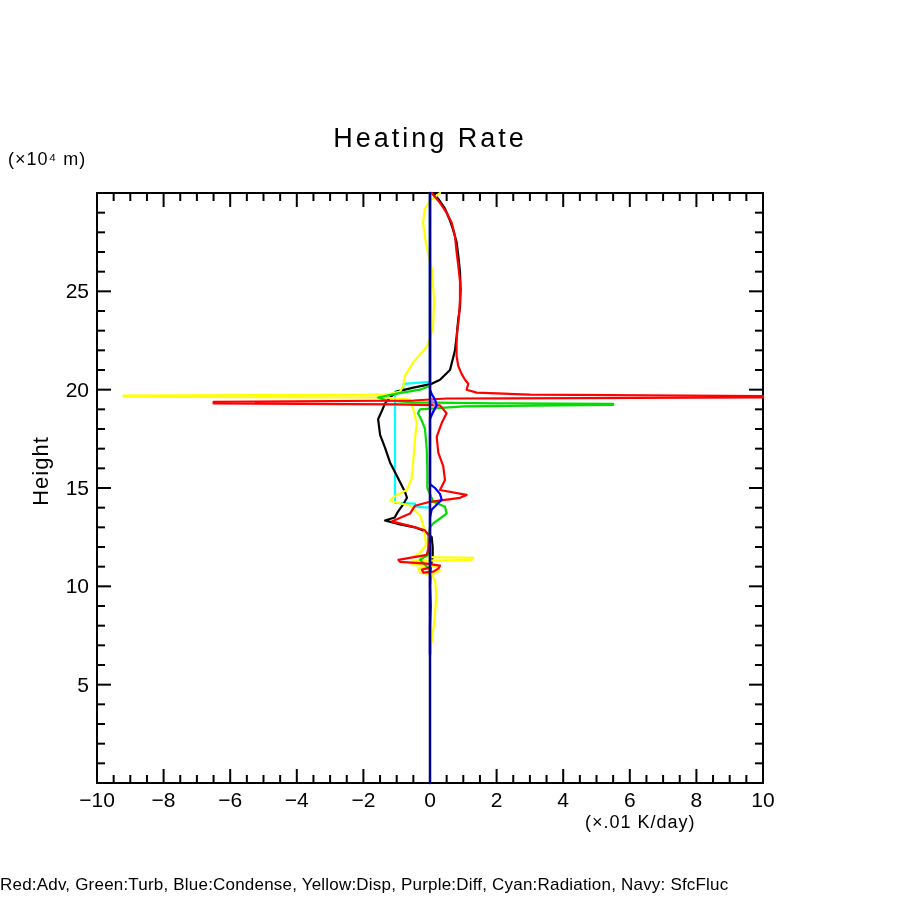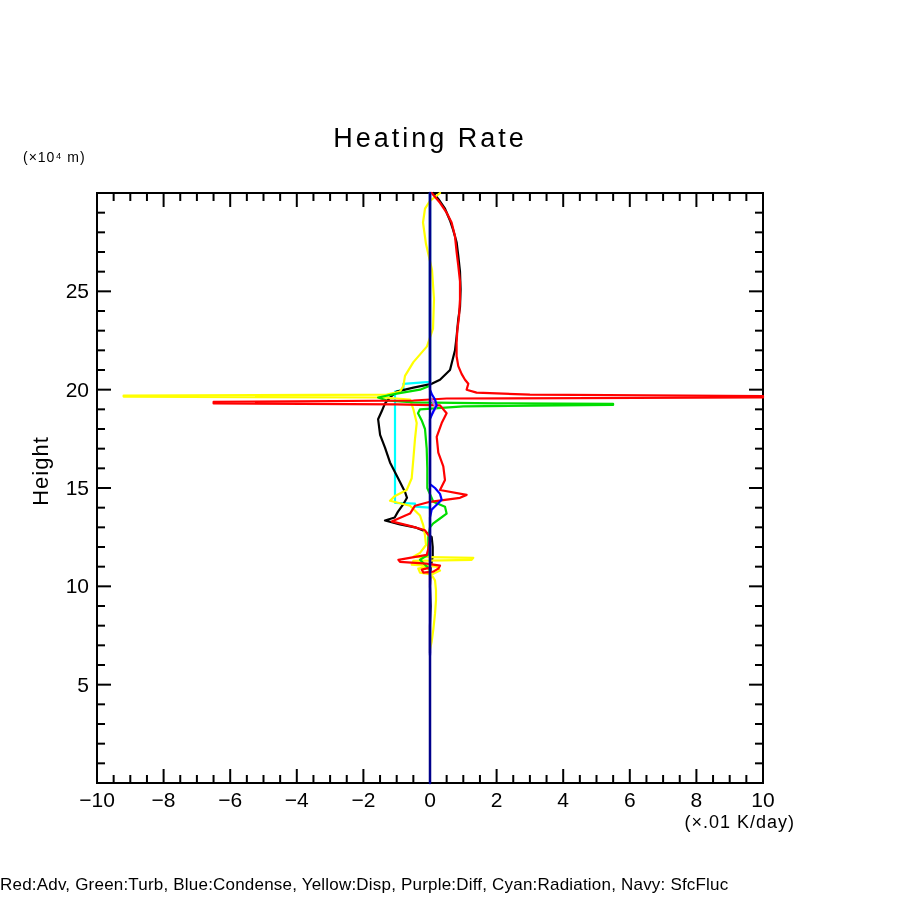--- a/index.html
+++ b/index.html
@@ -5,22 +5,22 @@
   html,body{margin:0;padding:0;background:#ffffff;}
   body{
     width:904px;height:904px;position:relative;overflow:hidden;
     font-family:"Liberation Sans", sans-serif;color:#000;
   }
   .abs{position:absolute;}
   #chart-title{
     left:97px;top:123px;width:666px;text-align:center;
     font-size:27px;letter-spacing:3px;font-weight:normal;
   }
-  #y-unit-label{left:23px;top:149px;font-size:14px;letter-spacing:1px;}
-  #x-unit-label{left:585px;top:812px;width:210px;text-align:right;font-size:18px;letter-spacing:1px;}
+  #y-unit-label{left:8px;top:149px;font-size:18px;letter-spacing:1px;}
+  #x-unit-label{left:585px;top:812px;width:210px;font-size:18px;letter-spacing:1px;}
   #y-axis-title{
     left:-14px;top:458px;font-size:22px;letter-spacing:1px;
     transform:rotate(-90deg);transform-origin:center;width:110px;text-align:center;
   }
   #legend-line{left:0;top:875px;width:904px;font-size:17px;letter-spacing:0.2px;}
   #plot-svg{position:absolute;left:0;top:0;}
   #plot-svg text{font-family:"Liberation Sans", sans-serif;fill:#000;}
 </style>
 </head>
 <body>

